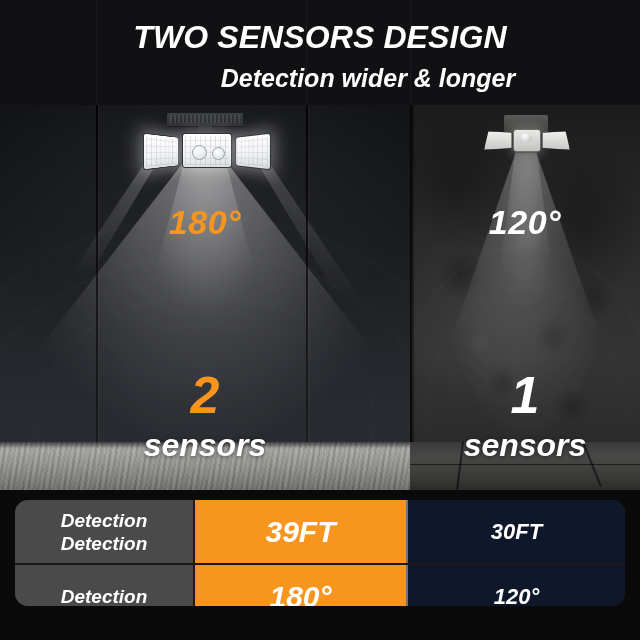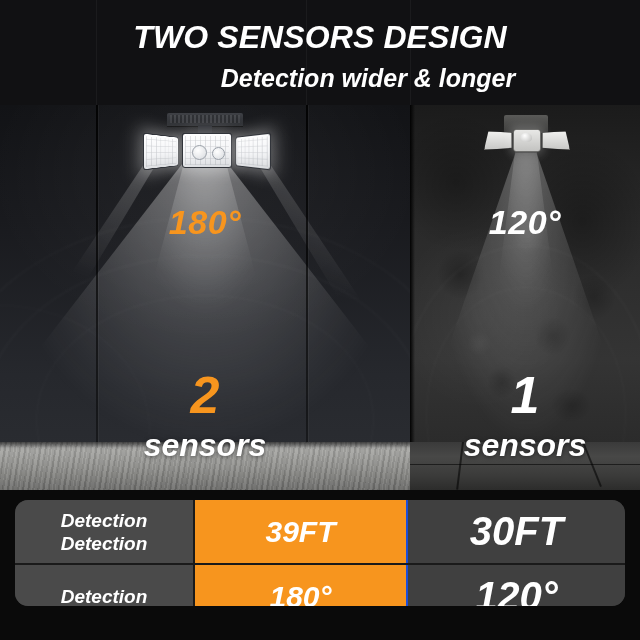--- a/index.html
+++ b/index.html
@@ -397,26 +397,26 @@
     width: 178px;
     background: #4a4a4a;
     font-size: 19px;
     line-height: 23px;
   }
   .cell-lutec {
     width: 215px;
     background: #F7951E;
     font-size: 30px;
     border-left: 2px solid #1a1a1a;
-    border-right: 2px solid #1d4ed8;
+    border-right: 2px solid #737373;
   }
   .cell-other {
     flex: 1;
-    background: #404040;
-    font-size: 40px;
+    background: #0f172a;
+    font-size: 22px;
   }
 </style>
 </head>
 <body>
 
 <div id="page">
 
   <div class="header">
     <div class="header-bg-seam" style="left:96px;"></div>
     <div class="header-bg-seam" style="left:306px;"></div>

